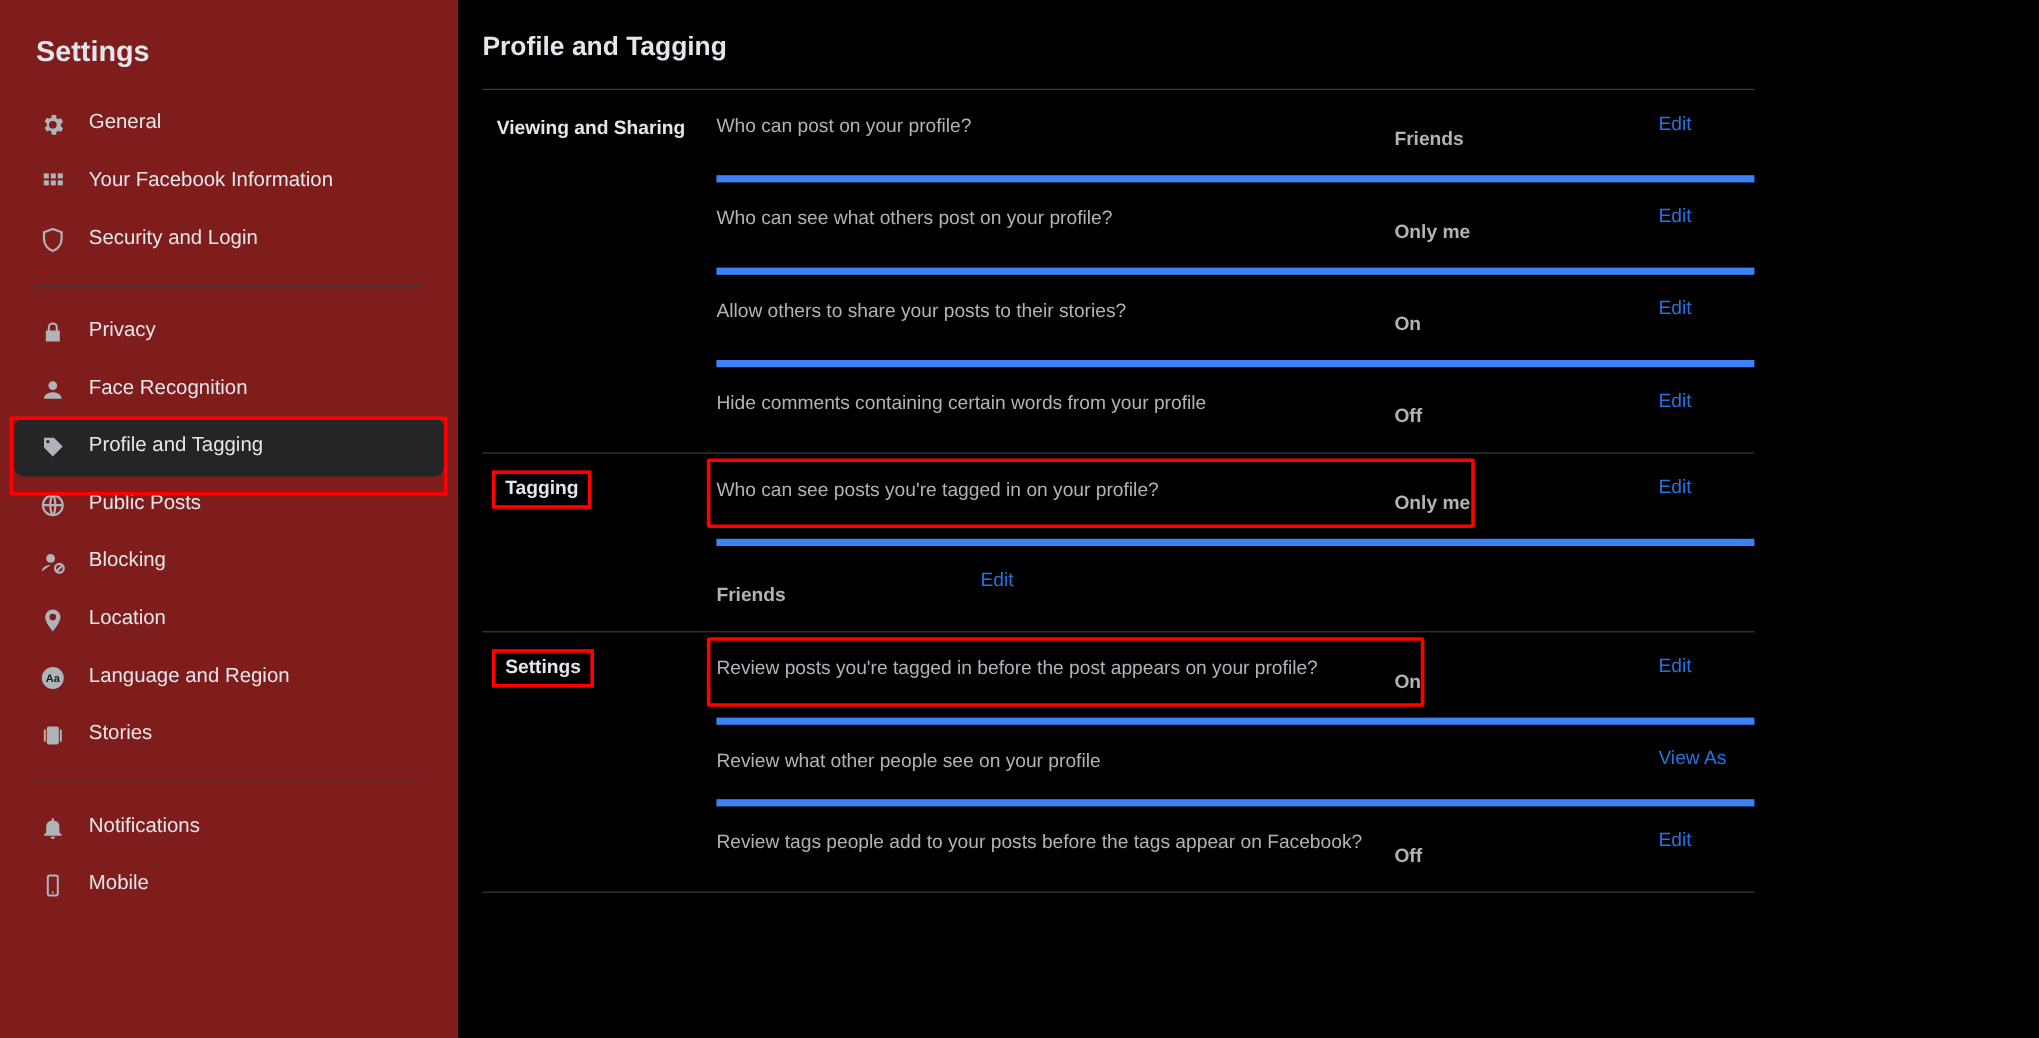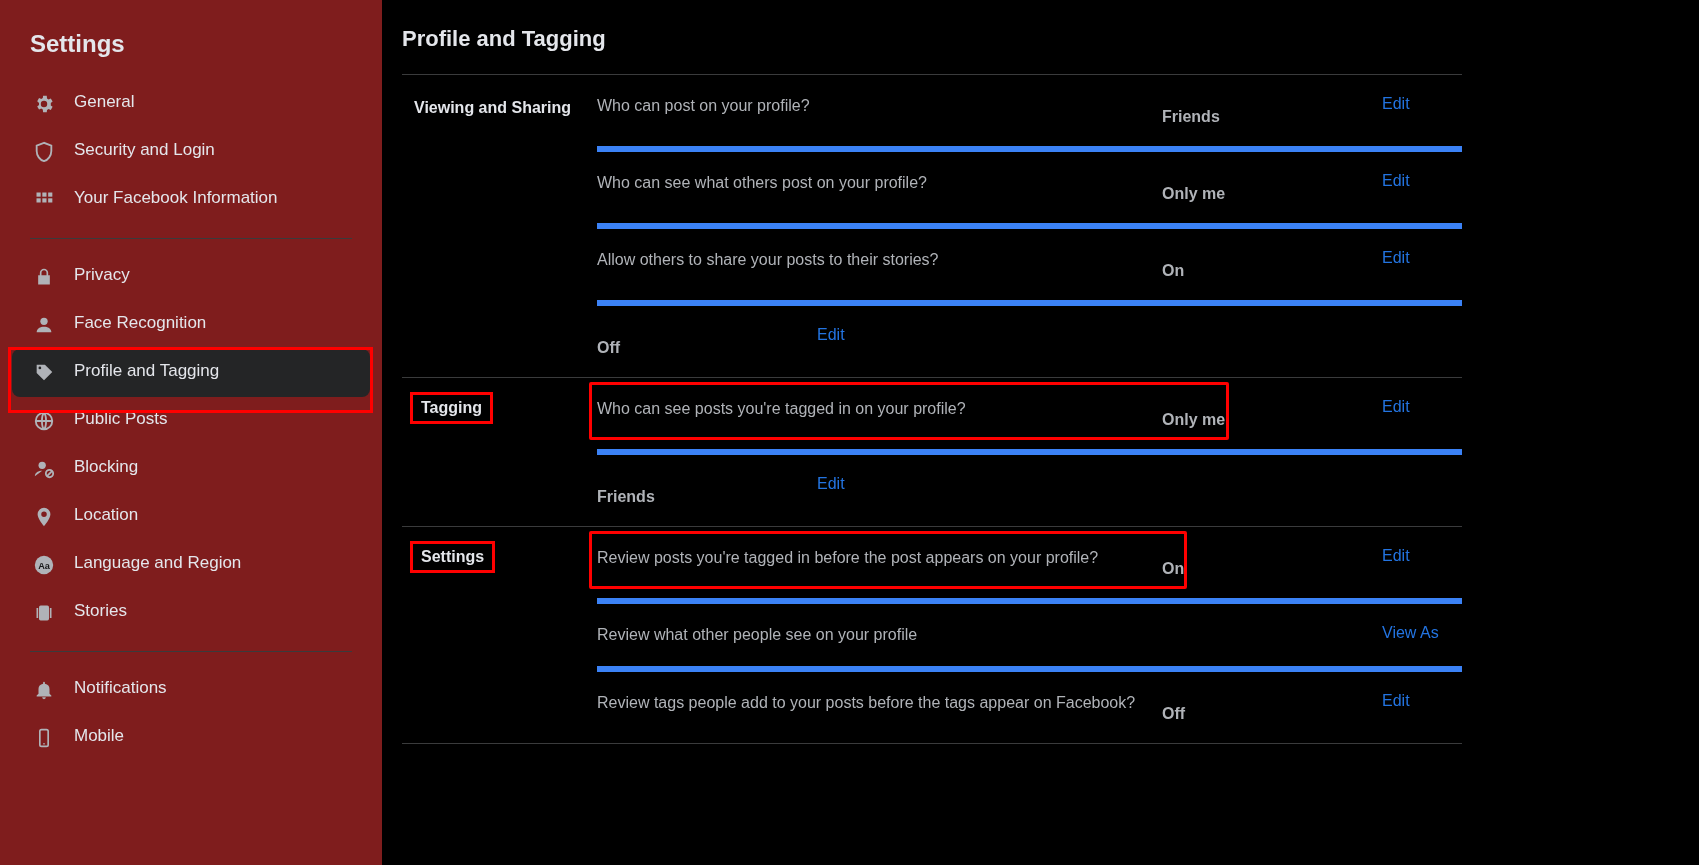--- a/index.html
+++ b/index.html
@@ -157,41 +157,41 @@
     <span class="icon">
       <svg viewBox="0 0 24 24" width="22" height="22">
           <path d="M19.4 13a7.5 7.5 0 0 0 0-2l2-1.6-2-3.4-2.4 1a7.4 7.4 0 0 0-1.7-1L15 3h-4l-.3 2.5a7.4 7.4 0 0 0-1.7 1l-2.4-1-2 3.4L6.6 11a7.5 7.5 0 0 0 0 2l-2 1.6 2 3.4 2.4-1c.5.4 1.1.8 1.7 1L11 21h4l.3-2.5c.6-.2 1.2-.6 1.7-1l2.4 1 2-3.4-2-1.6zM12 15.5A3.5 3.5 0 1 1 15.5 12 3.5 3.5 0 0 1 12 15.5z"></path>
         </svg>
     </span>
     <span class="sidebar-item-label">General</span>
   </div>
 
   <div class="sidebar-item">
     <span class="icon">
-      <svg viewBox="0 0 24 24" width="22" height="22">
-          <path d="M12 2 4 5v6c0 5 3.4 9.7 8 11 4.6-1.3 8-6 8-11V5l-8-3z" fill="none" stroke="#b0b3b8" stroke-width="2"></path>
-        </svg>
-    </span>
-    <span class="sidebar-item-label">Security and Login</span>
-  </div>
-
-  <div class="sidebar-item">
-    <span class="icon">
       <svg viewBox="0 0 24 24" width="20" height="20">
           <rect x="3" y="3" width="5" height="5"></rect>
           <rect x="10" y="3" width="5" height="5"></rect>
           <rect x="17" y="3" width="5" height="5"></rect>
           <rect x="3" y="10" width="5" height="5"></rect>
           <rect x="10" y="10" width="5" height="5"></rect>
           <rect x="17" y="10" width="5" height="5"></rect>
         </svg>
     </span>
     <span class="sidebar-item-label">Your Facebook Information</span>
   </div>
 
+  <div class="sidebar-item">
+    <span class="icon">
+      <svg viewBox="0 0 24 24" width="22" height="22">
+          <path d="M12 2 4 5v6c0 5 3.4 9.7 8 11 4.6-1.3 8-6 8-11V5l-8-3z" fill="none" stroke="#b0b3b8" stroke-width="2"></path>
+        </svg>
+    </span>
+    <span class="sidebar-item-label">Security and Login</span>
+  </div>
+
   <hr class="sidebar-divider">
 
   <div class="sidebar-item">
     <span class="icon">
       <svg viewBox="0 0 24 24" width="20" height="20">
           <path d="M17 10V7a5 5 0 0 0-10 0v3H5v11h14V10h-2zm-8-3a3 3 0 1 1 6 0v3H9V7z"></path>
         </svg>
     </span>
     <span class="sidebar-item-label">Privacy</span>
   </div>
@@ -310,20 +310,21 @@
           <div class="row-question">Who can see what others post on your profile?</div>
           <div class="row-value">Only me</div>
           <div class="row-action">Edit</div>
         </div>
         <div class="row">
           <div class="row-question">Allow others to share your posts to their stories?</div>
           <div class="row-value">On</div>
           <div class="row-action">Edit</div>
         </div>
         <div class="row">
+          <div class="row-question">Hide comments containing certain words from your profile</div>
           <div class="row-value">Off</div>
           <div class="row-action">Edit</div>
         </div>
       </div>
     </div>
 
     <div class="section rel">
       <div class="section-label" style="padding-top:14px;">
         <span class="hl-label">
           <span>Tagging</span>

